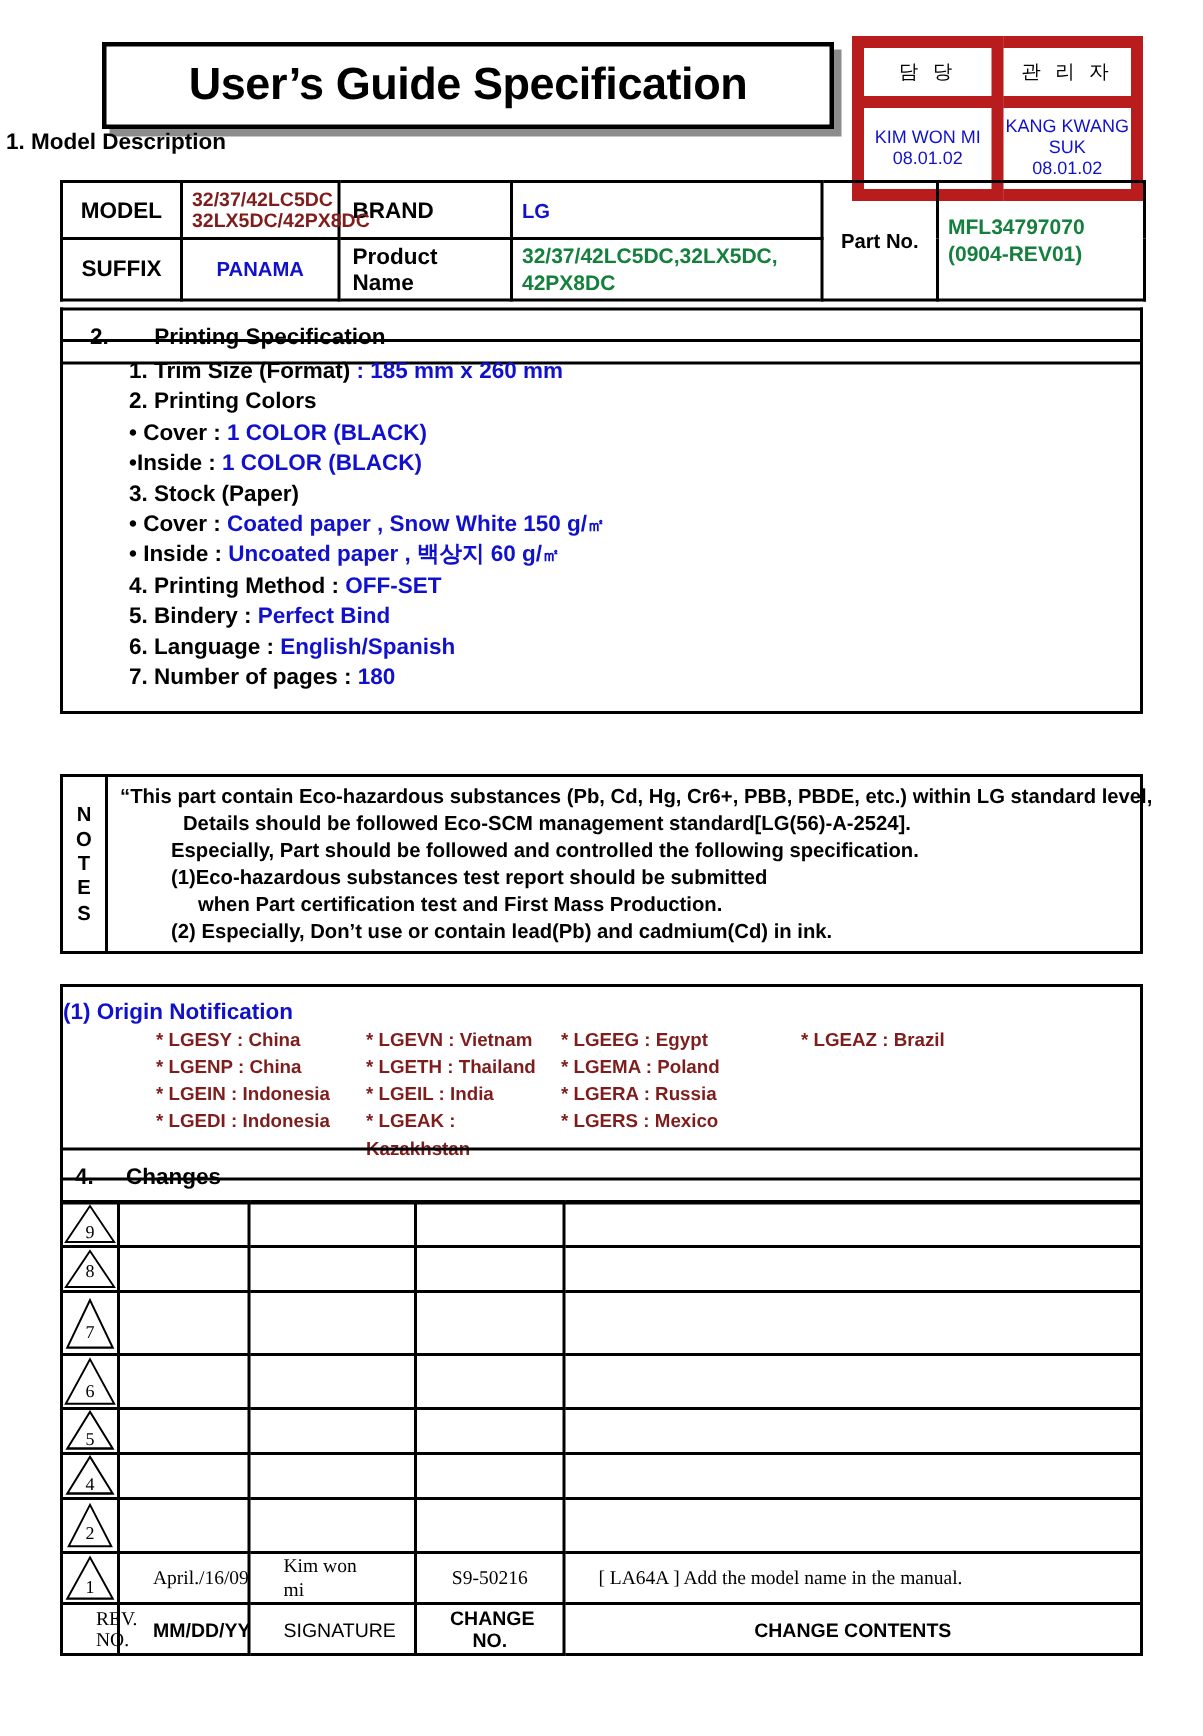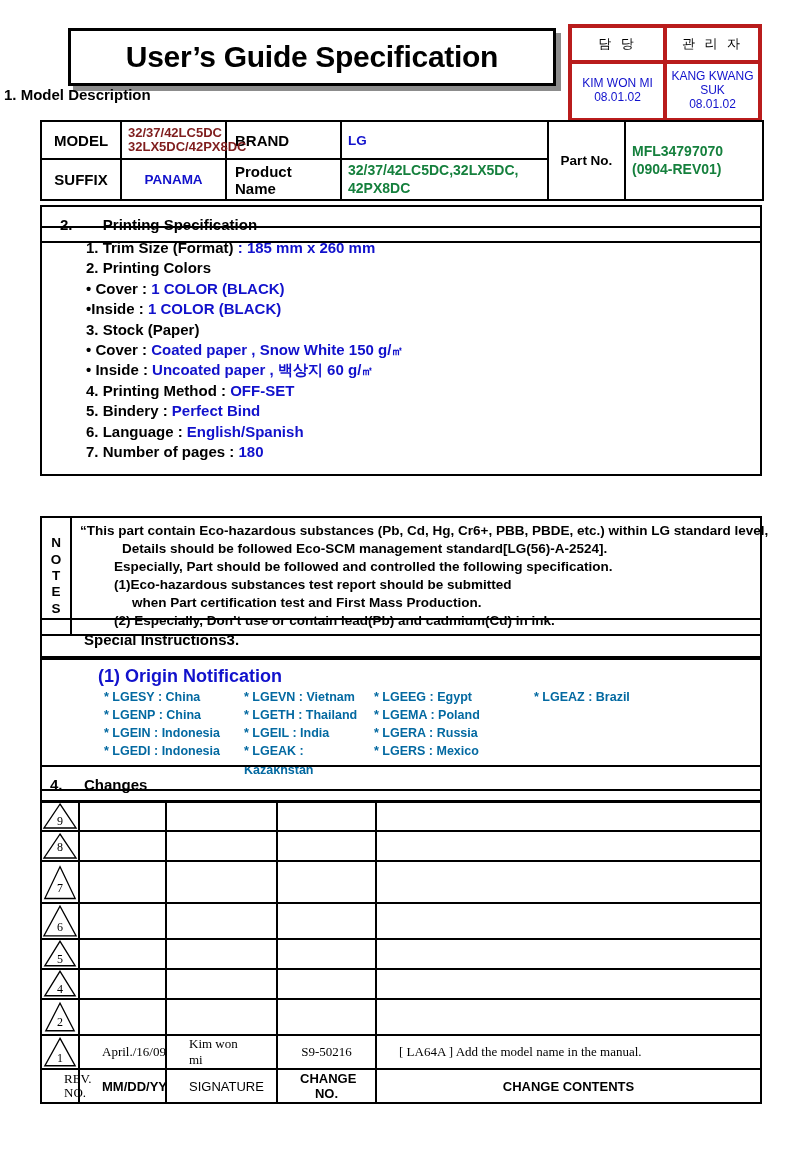--- a/index.html
+++ b/index.html
@@ -61,21 +61,21 @@
   
   .approver {
     position: absolute;
     left: 528px;
     top: 0px;
     width: 194px;
     border-collapse: collapse;
     table-layout: fixed;
   }
   .approver td {
-    border: 4px solid #b91c1c;
+    border: 8px solid #b91c1c;
     text-align: center;
     vertical-align: middle;
     padding: 0;
   }
   .approver .hdr {
     height: 32px;
     font-size: 13px;
     font-weight: normal;
     letter-spacing: 3px;
   }
@@ -157,28 +157,27 @@
   .notes-body .ind1 { padding-left: 42px; display:block; }
   .notes-body .ind2 { padding-left: 34px; display:block; }
   .notes-body .ind3 { padding-left: 52px; display:block; }
 
   
   #si-head { top: 618px; }
   #si-head td { height: 34px; font-size: 15px; font-weight: bold; padding-left: 42px; }
   #si-body { top: 656px; }
   #si-body td { padding: 8px 0 10px 0; }
   .origin-title {
-    color:#1111cc; font-weight:bold; font-size:18px;
-    padding-left: 56px;
+    color:#1111cc; font-weight:bold; font-size:15px;
   }
   .origin-grid {
     margin-top: 1px;
     padding-left: 62px;
     font-size: 12.5px;
-    color: #0369a1;
+    color: #7f1d1d;
     font-weight: bold;
     line-height: 1.45;
   }
   .origin-grid .r { display: flex; }
   .origin-grid .c1 { width: 140px; }
   .origin-grid .c2 { width: 130px; }
   .origin-grid .c3 { width: 160px; }
   .origin-grid .c4 { width: 140px; }
 
   
@@ -345,27 +344,20 @@
         <span class="ind1">Details should be followed Eco-SCM management standard[LG(56)-A-2524].</span>
         <span class="ind2">Especially, Part should be followed and controlled the following specification.</span>
         <span class="ind2">(1)Eco-hazardous substances test report should be submitted</span>
         <span class="ind3">when  Part certification test and First Mass Production.</span>
         <span class="ind2">(2) Especially, Don’t use or contain lead(Pb) and cadmium(Cd) in ink.</span>
       </td>
     </tr>
   </tbody>
     </table>
 
-  <table class="doc" id="si-head">
-    <tbody>
-        <tr>
-      <td>Special Instructions3.</td>
-    </tr>
-  </tbody>
-    </table>
 
   <table class="doc" id="si-body">
     <tbody>
         <tr>
       <td>
         <div class="origin-title">(1) Origin Notification</div>
         <div class="origin-grid">
           <div class="r">
             <span class="c1">* LGESY : China</span>
             <span class="c2">* LGEVN : Vietnam</span>

